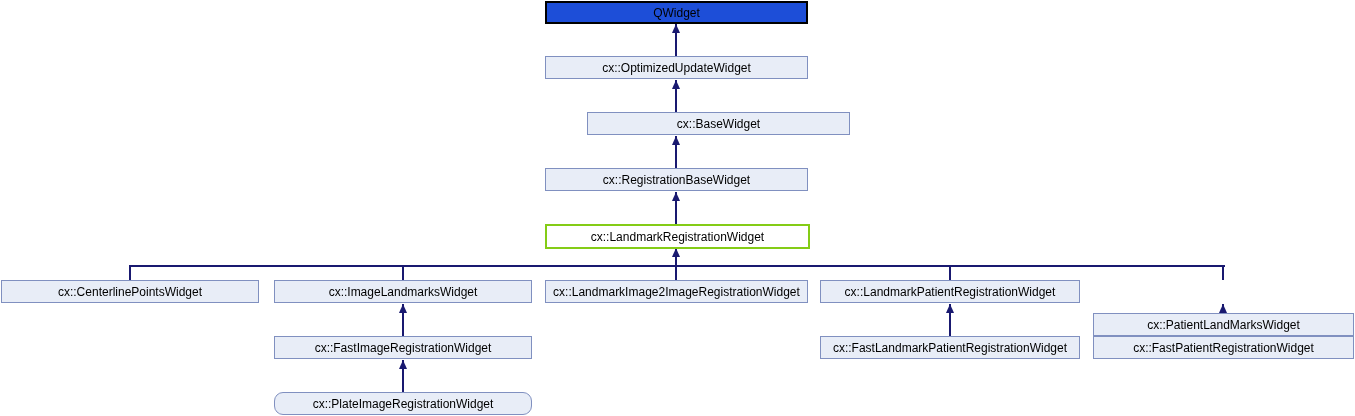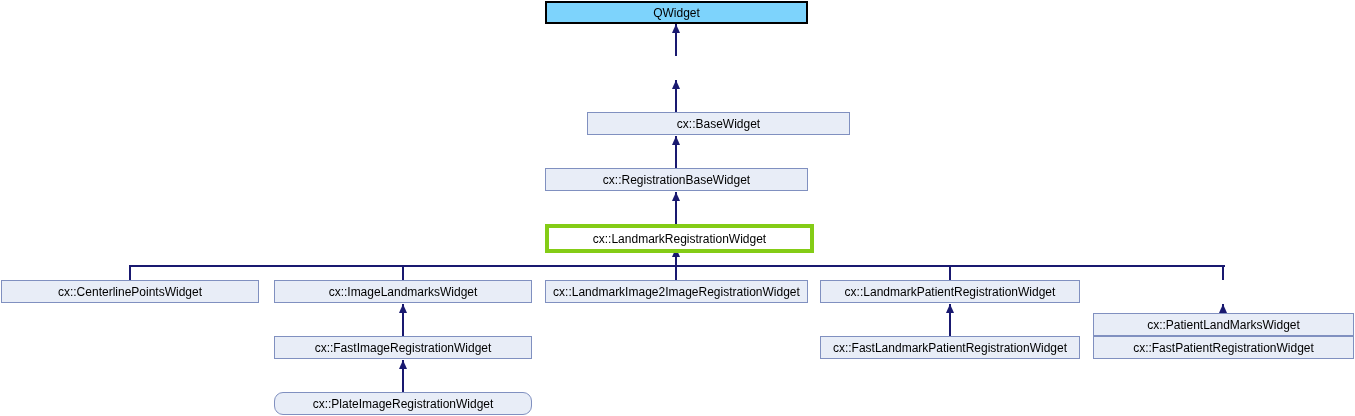--- a/index.html
+++ b/index.html
@@ -23,28 +23,28 @@
     justify-content: center;
     font-size: 12px;
     color: #000000;
     background: #e8edf7;
     border: 1px solid #8090c0;
     white-space: nowrap;
     box-sizing: content-box;
     cursor: pointer;
   }
   .node.external {
-    background: #7dd3fc;
+    background: #1d4ed8;
     border: 2px solid #000000;
     height: 19px;
     cursor: default;
   }
   .node.current {
     background: #ffffff;
-    border: 4px solid #84cc16;
+    border: 2px solid #84cc16;
     cursor: default;
   }
   .edge-v {
     position: absolute;
     width: 2px;
     background: #191970;
   }
   .edge-h {
     position: absolute;
     height: 2px;
@@ -92,20 +92,21 @@
   <div class="edge-v" style="left:949px; top:304px; height:32px;"></div>
   <div class="arrowhead" style="left:946px; top:304px;"></div>
 
   <div class="edge-v" style="left:1222px; top:304px; height:32px;"></div>
   <div class="arrowhead" style="left:1219px; top:304px;"></div>
 
   <div class="edge-v" style="left:402px; top:360px; height:32px;"></div>
   <div class="arrowhead" style="left:399px; top:360px;"></div>
 
   <div class="node external" style="left:545px; top:1px;   width:259px;">QWidget</div>
+  <div class="node" style="left:545px; top:56px;  width:261px;">cx::OptimizedUpdateWidget</div>
   <div class="node" style="left:545px; top:112px; width:261px;margin-left:42px;">cx::BaseWidget</div>
   <div class="node" style="left:545px; top:168px; width:261px;">cx::RegistrationBaseWidget</div>
   <div class="node current" style="left:545px; top:224px; width:261px;">cx::LandmarkRegistrationWidget</div>
 
   <div class="node" style="left:1px;    top:280px; width:256px;">cx::CenterlinePointsWidget</div>
   <div class="node" style="left:274px;  top:280px; width:256px;">cx::ImageLandmarksWidget</div>
   <div class="node" style="left:545px;  top:280px; width:261px;">cx::LandmarkImage2ImageRegistrationWidget</div>
   <div class="node" style="left:820px;  top:280px; width:258px;">cx::LandmarkPatientRegistrationWidget</div>
   <div class="node" style="left:1093px; top:280px; width:259px;margin-top:33px;">cx::PatientLandMarksWidget</div>
 

